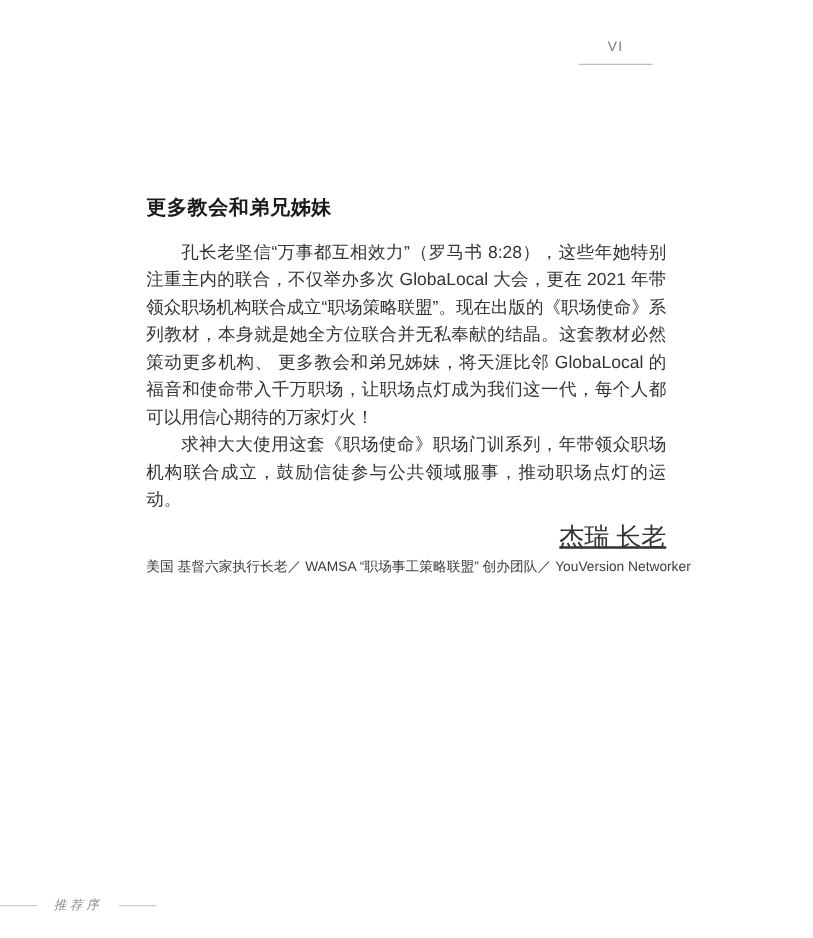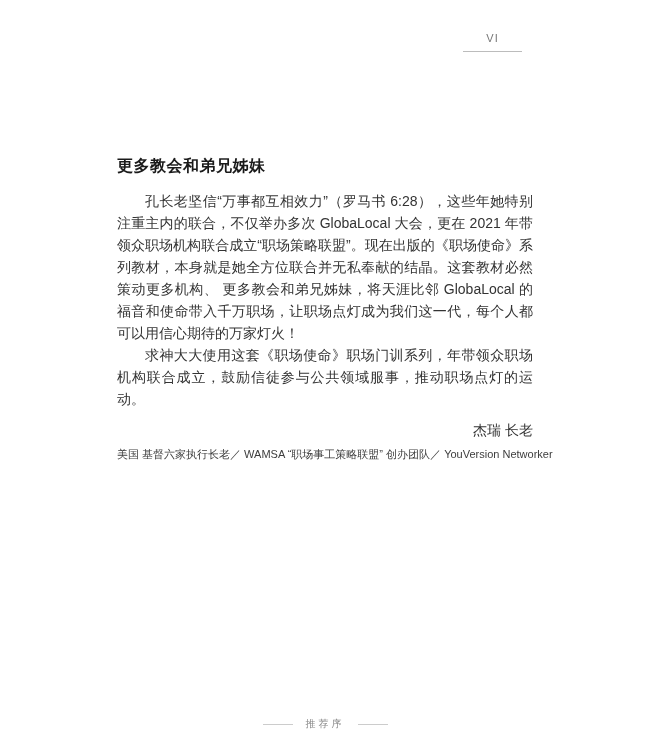--- a/index.html
+++ b/index.html
@@ -52,42 +52,43 @@
     margin: 0;
     font-size: 14px;
     line-height: 22px;
     color: #333333;
     text-align: justify;
     text-justify: inter-ideograph;
     text-indent: 2em;
   }
   .signature {
     margin-top: 10px;
-    font-size: 14px;
+    font-size: 20px;
     line-height: 20px;
     color: #333333;
     text-align: right;
+    text-decoration: underline;
   }
   .attribution {
     margin-top: 7px;
     font-size: 11px;
     line-height: 15px;
     color: #3d3d3d;
     text-align: center;
     white-space: nowrap;
   }
   
   .page-footer {
     position: absolute;
     left: 0;
     top: 717px;
     width: 650px;
     display: flex;
     align-items: center;
-    justify-content: center;
+    font-style: italic;
   }
   .footer-rule {
     display: inline-block;
     width: 30px;
     border-top: 1px solid #cccccc;
     height: 0;
   }
   .footer-label {
     margin: 0 13px;
     font-size: 10px;
@@ -100,21 +101,21 @@
 
 <div class="page">
 
   <div class="page-number-block">
     <span class="page-number">VI</span>
     <div class="page-number-rule"></div>
   </div>
 
   <div class="content">
     <h1 class="section-heading">更多教会和弟兄姊妹</h1>
-    <p class="body-paragraph">孔长老坚信“万事都互相效力”（罗马书 6:28），这些年她特别注重主内的联合，不仅举办多次 GlobaLocal 大会，更在 2021 年带领众职场机构联合成立“职场策略联盟”。现在出版的《职场使命》系列教材，本身就是她全方位联合并无私奉献的结晶。这套教材必然策动更多机构、 更多教会和弟兄姊妹，将天涯比邻 GlobaLocal 的福音和使命带入千万职场，让职场点灯成为我们这一代，每个人都可以用信心期待的万家灯火！</p>
+    <p class="body-paragraph">孔长老坚信“万事都互相效力”（罗马书 8:28），这些年她特别注重主内的联合，不仅举办多次 GlobaLocal 大会，更在 2021 年带领众职场机构联合成立“职场策略联盟”。现在出版的《职场使命》系列教材，本身就是她全方位联合并无私奉献的结晶。这套教材必然策动更多机构、 更多教会和弟兄姊妹，将天涯比邻 GlobaLocal 的福音和使命带入千万职场，让职场点灯成为我们这一代，每个人都可以用信心期待的万家灯火！</p>
     <p class="body-paragraph">求神大大使用这套《职场使命》职场门训系列，年带领众职场机构联合成立，鼓励信徒参与公共领域服事，推动职场点灯的运动。</p>
     <div class="signature">杰瑞 长老</div>
     <div class="attribution">美国 基督六家执行长老／ WAMSA “职场事工策略联盟” 创办团队／ YouVersion Networker</div>
   </div>
 
   <div class="page-footer">
     <span class="footer-rule"></span>
     <span class="footer-label">推荐序</span>
     <span class="footer-rule"></span>
   </div>

